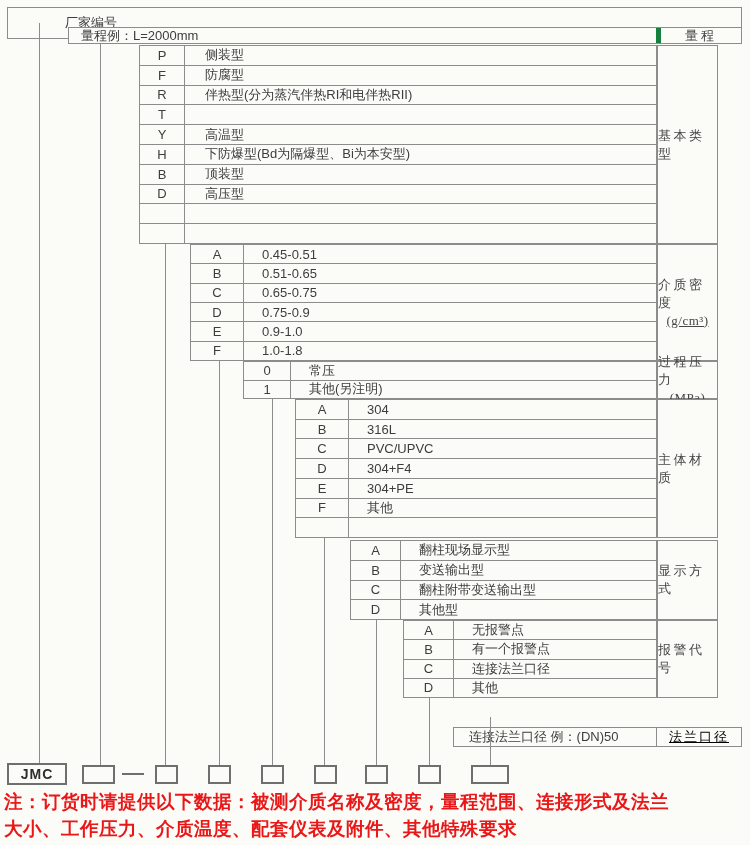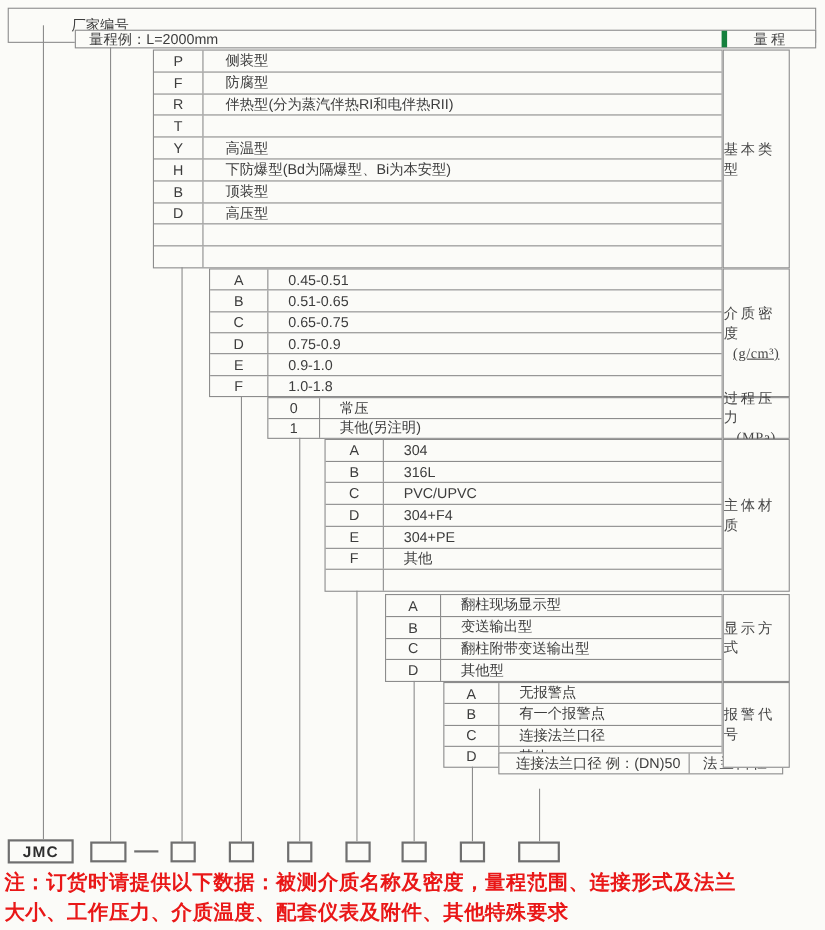--- a/index.html
+++ b/index.html
@@ -28,25 +28,25 @@
   #tbl-pressure{left:243px;top:361px;width:414px;height:38px;}
   #tbl-pressure .code{width:47px;}
   #tbl-material{left:295px;top:399px;width:362px;height:139px;}
   #tbl-material .code{width:53px;}
   #tbl-display {left:350px;top:540px;width:307px;height:80px;}
   #tbl-display .code{width:50px;}
   #tbl-alarm   {left:403px;top:620px;width:254px;height:78px;}
   #tbl-alarm .code{width:50px;}
 
   
-  #flange-row{left:453px;top:684px;width:259px;height:20px;padding:0;}
+  #flange-row{left:453px;top:727px;width:289px;height:20px;padding:0;}
   #flange-row .fr-text{flex:1;display:flex;align-items:center;padding-left:15px;font-size:13px;white-space:nowrap;}
   #flange-row .fr-label{width:85px;height:100%;box-sizing:border-box;border-left:1px solid #8c8c8c;
      display:flex;align-items:center;justify-content:center;
-     font-family:"Liberation Serif","DejaVu Serif",serif;font-size:13px;letter-spacing:2px;color:#404040;}
+     font-family:"Liberation Serif","DejaVu Serif",serif;font-size:13px;letter-spacing:2px;color:#000000;text-decoration:underline;}
 
   
   .lbl{position:absolute;left:657px;width:61px;box-sizing:border-box;border:1px solid #8c8c8c;
      display:flex;flex-direction:column;align-items:center;justify-content:center;
      font-family:"Liberation Serif","DejaVu Serif",serif;font-size:13px;letter-spacing:2.5px;
      color:#474747;text-align:left;line-height:18px;background:#fbfbf8;}
   .lbl .sub{letter-spacing:0.5px;text-decoration:underline;}
   #lbl-basic   {top:45px; height:199px;}
   #lbl-density {top:244px;height:117px;}
   #lbl-pressure{top:361px;height:38px;}

